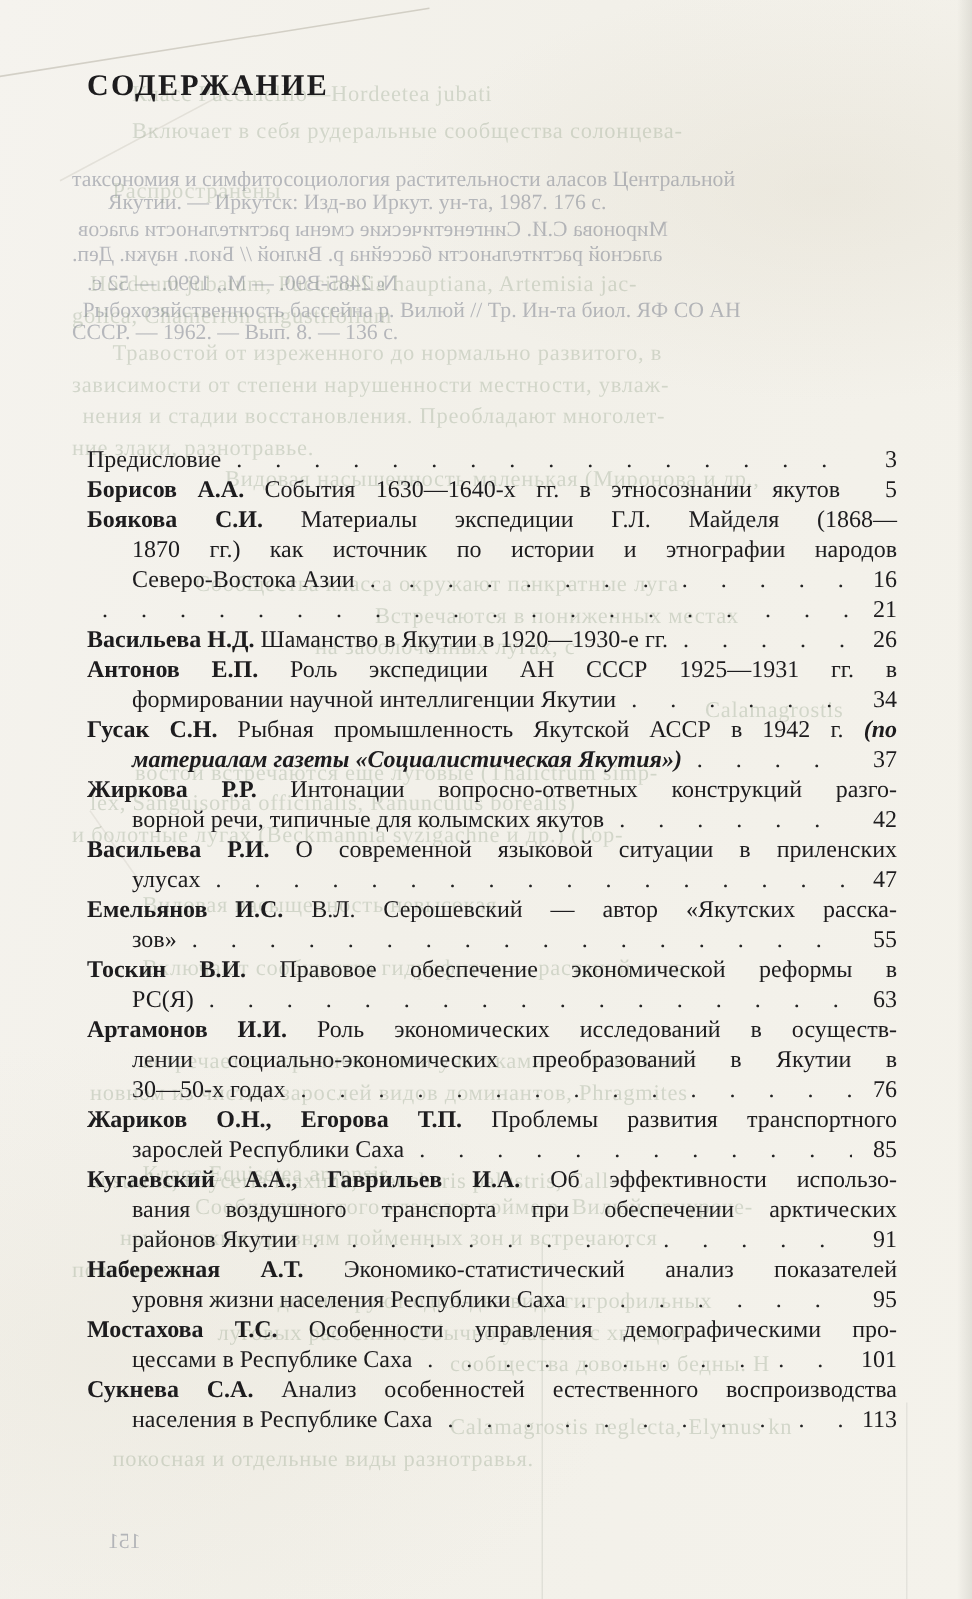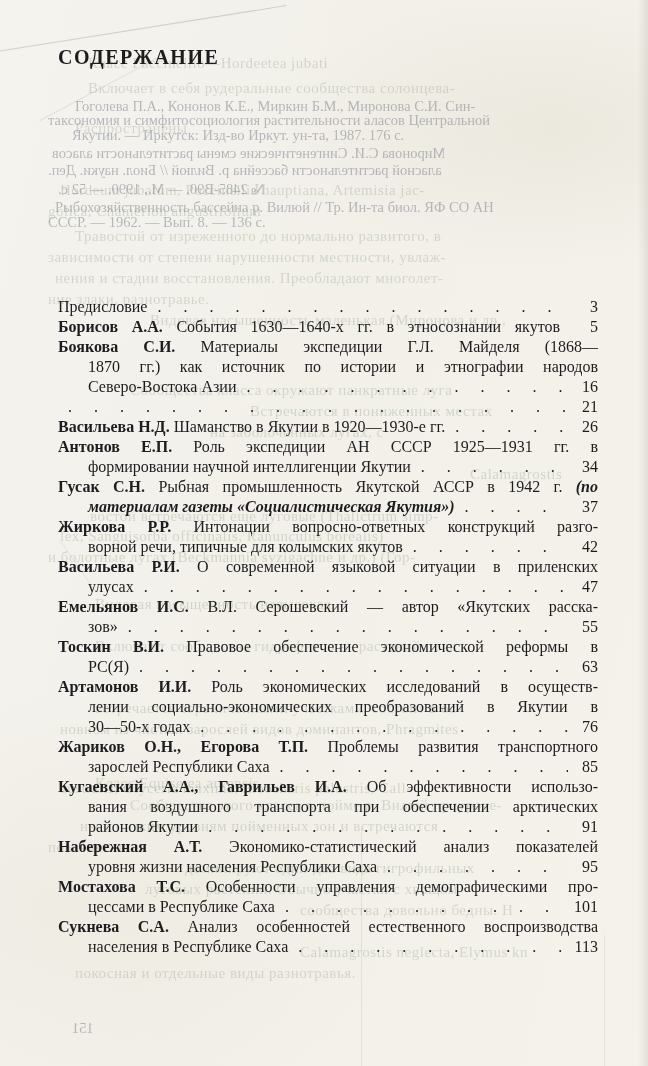--- a/index.html
+++ b/index.html
@@ -58,21 +58,20 @@
 
 <div class="page-wrap">
   <div class="scratch s1"></div>
   <div class="scratch s2"></div>
   <div class="scratch s3"></div>
   <div class="vline1"></div>
   <div class="vline2"></div>
   <div class="edge-shade"></div>
 
   <div class="ghost">
-      <span class="ghost-line ghost-biblio" style="top: 98px; left: 75px;">Гоголева П.А., Кононов К.Е., Миркин Б.М., Миронова С.И. Син-</span>
       <span class="ghost-line ghost-biblio" style="top: 112px; left: 48px;">таксономия и симфитосоциология растительности аласов Центральной</span>
       <span class="ghost-line ghost-biblio" style="top: 127px; left: 48px; margin-left: 24px;">Якутии. — Иркутск: Изд-во Иркут. ун-та, 1987. 176 с.</span>
       <span class="ghost-line ghost-biblio mirrored" style="top: 145px; left: 52px;">Миронова С.И. Сингенетические смены растительности аласов</span>
       <span class="ghost-line ghost-biblio mirrored" style="top: 162px; left: 48px;">аласной растительности бассейна р. Вилюй // Биол. науки. Деп.</span>
       <span class="ghost-line ghost-biblio mirrored" style="top: 181px; left: 58px;">№ 2485-В90. — М., 1990. — 52 с.</span>
       <span class="ghost-line ghost-biblio" style="top: 199px; left: 55px;">Рыбохозяйственность бассейна р. Вилюй // Тр. Ин-та биол. ЯФ СО АН</span>
       <span class="ghost-line ghost-biblio" style="top: 214px; left: 48px; text-align: right;">СССР. — 1962. — Вып. 8. — 136 с.</span>
       <span class="ghost-line ghost-verso" style="top: 55px; left: 88px;">Класс Puccinellio—Hordeetea jubati</span>
       <span class="ghost-line ghost-verso" style="top: 80px; left: 88px;">Включает в себя рудеральные сообщества солонцева-</span>
       <span class="ghost-line ghost-verso" style="top: 120px; left: 75px;">Распространены</span>

